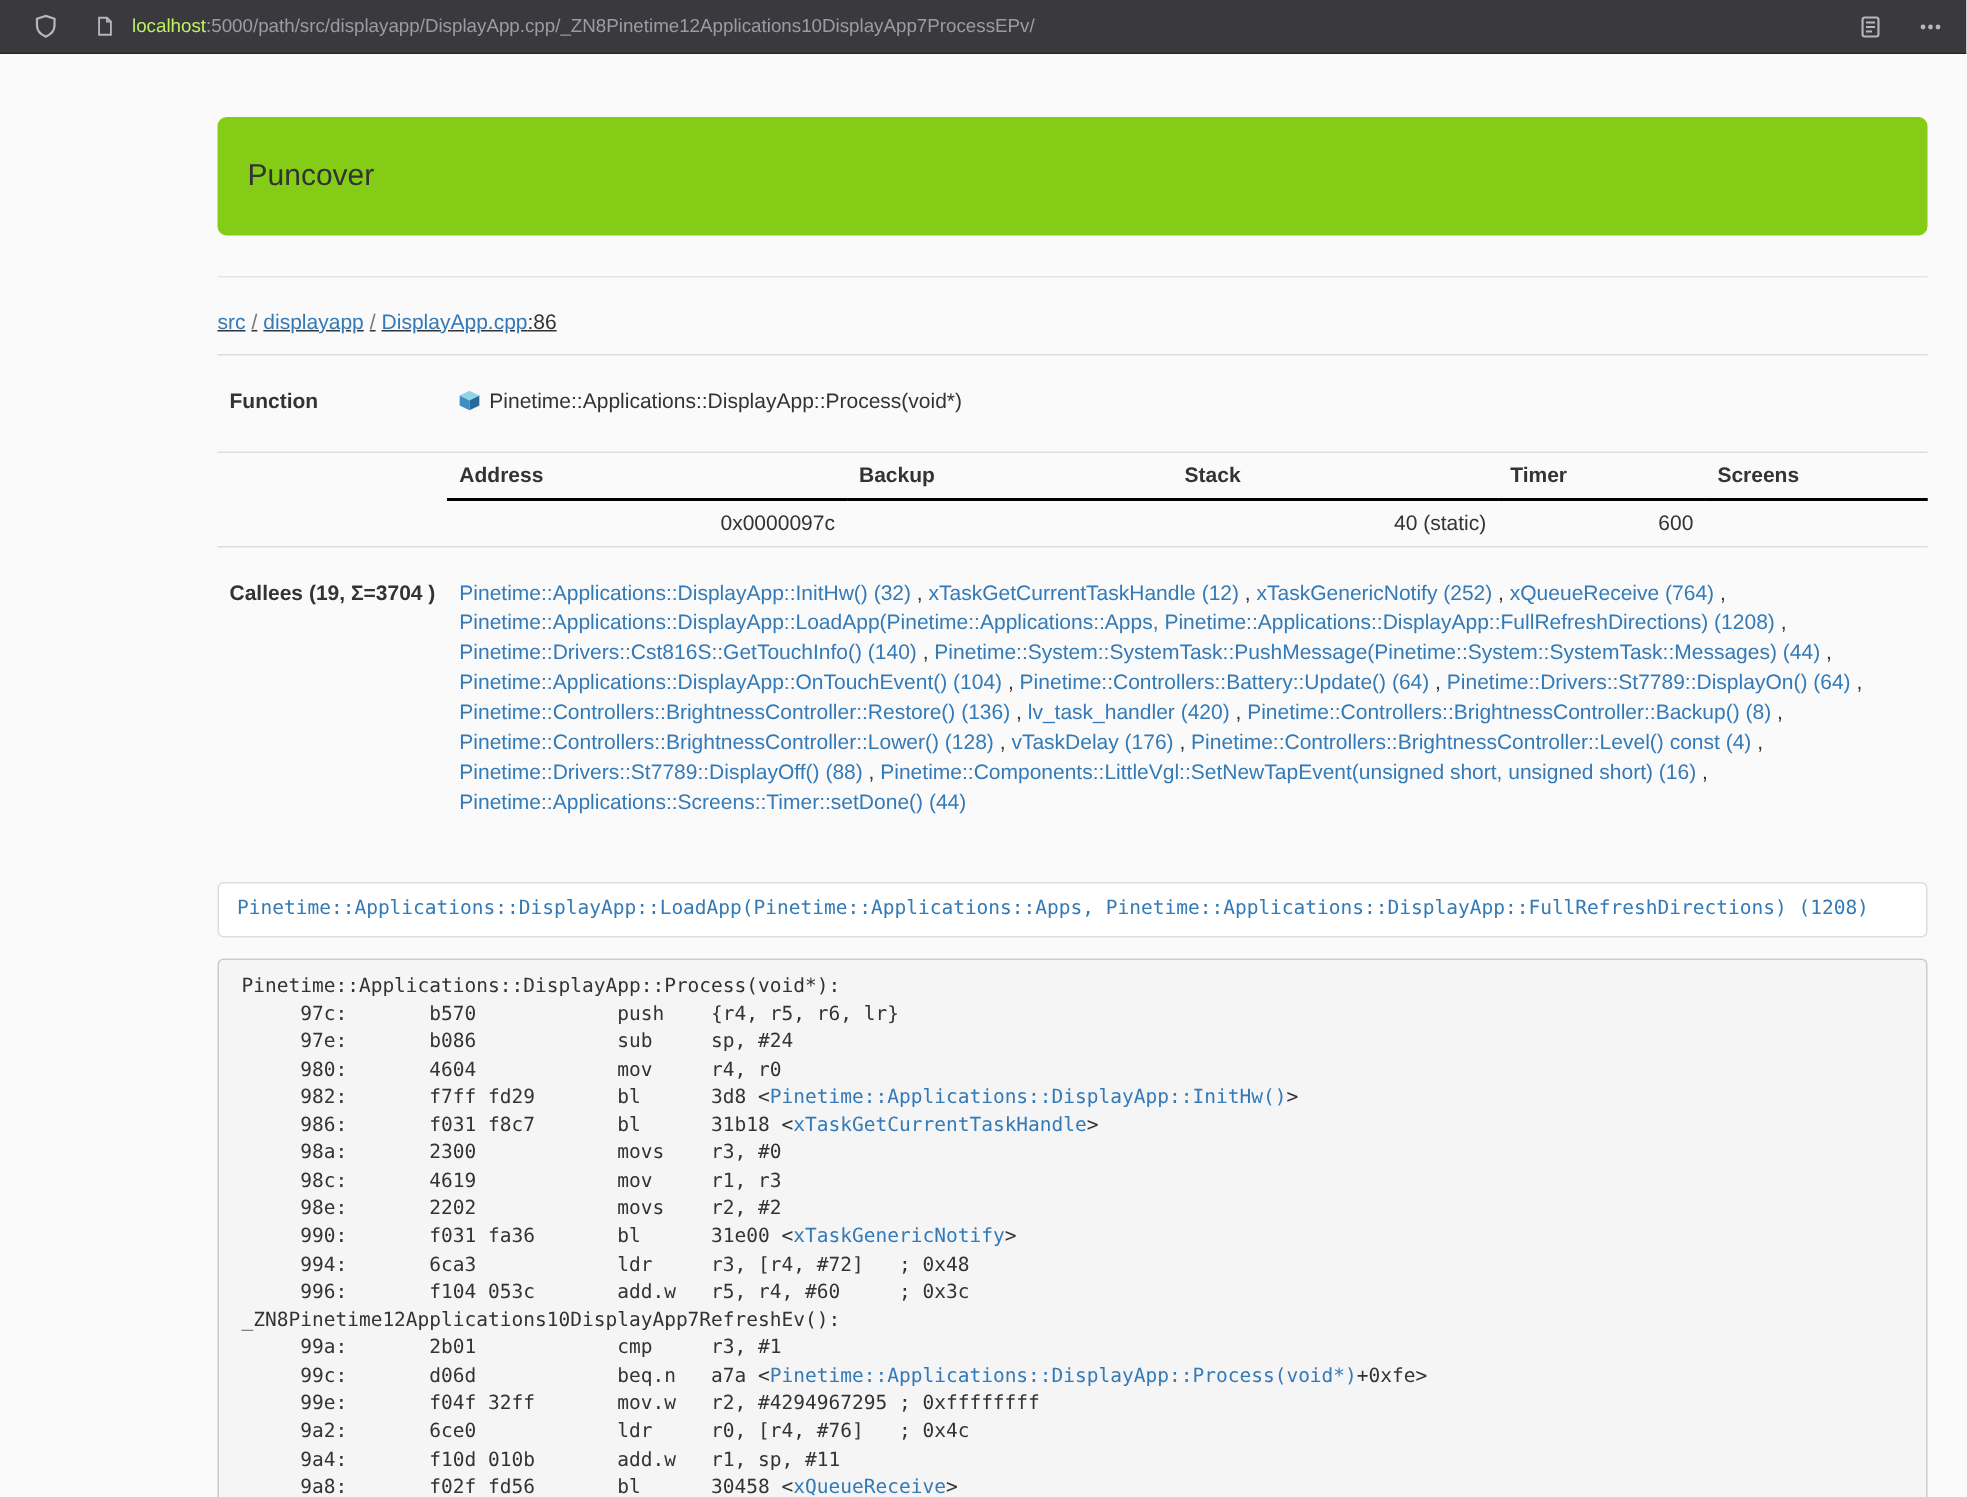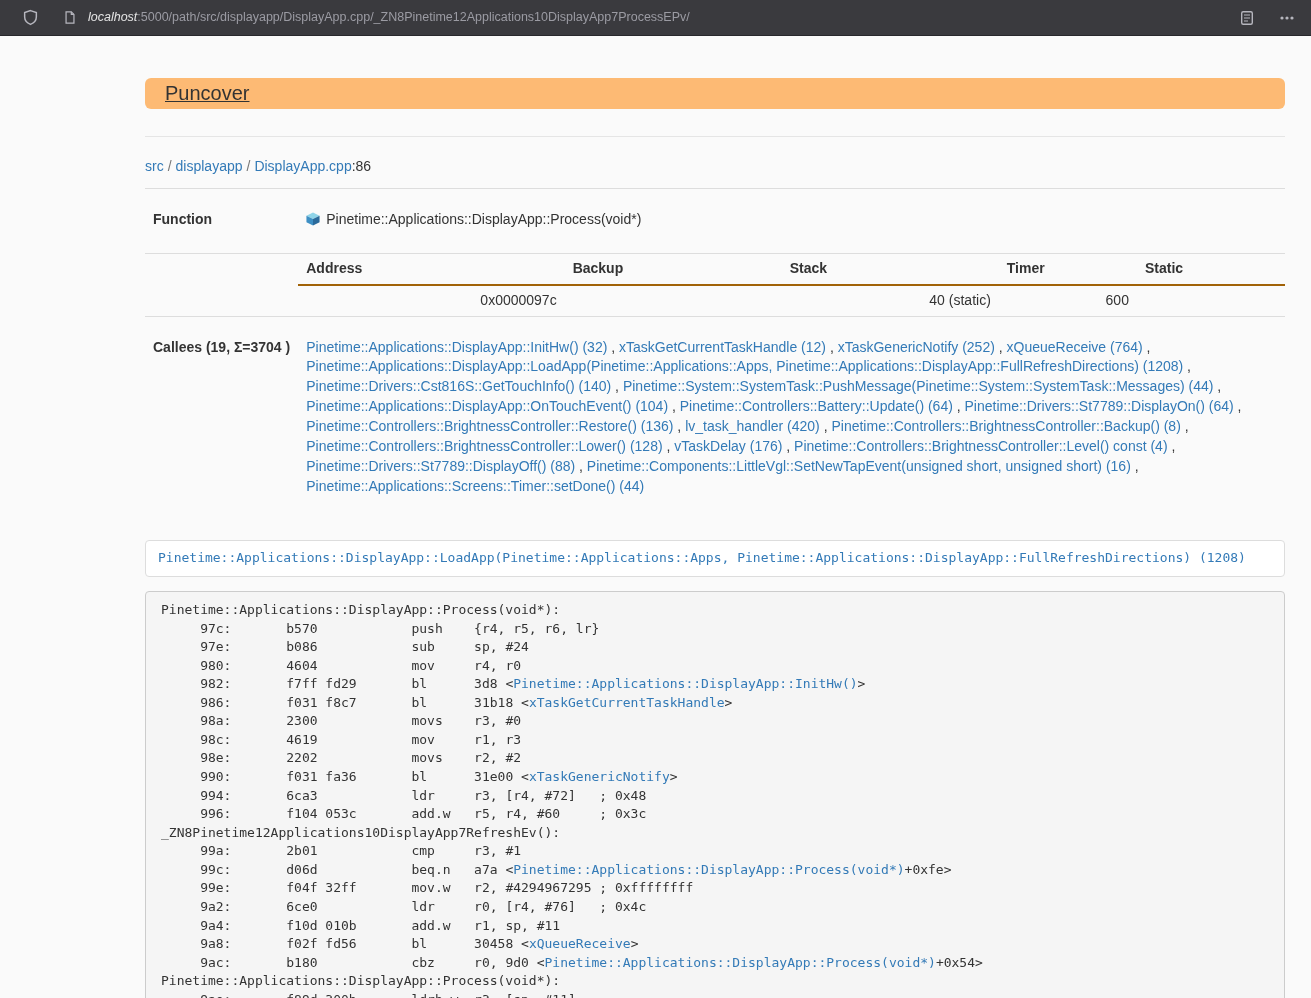--- a/index.html
+++ b/index.html
@@ -16,51 +16,51 @@
   .browser-bar {
     height: 36px; background: #3a3a3e; border-bottom: 1px solid #28282c;
     display: flex; align-items: center;
   }
   .tb-icon { display: inline-flex; align-items: center; justify-content: center;
              width: 28px; height: 28px; flex: 0 0 auto; border-radius: 3px; }
   .shield-wrap   { margin-left: 16px; }
   .identity-wrap { margin-left: 12px; }
   .url-text { margin-left: 4px; font-size: 12.5px; color: #9b9ba3;
               white-space: nowrap; overflow: hidden; }
-  .url-host { color: #e5e5e5; font-style: italic; }
+  .url-host { color: #bef264; }
   .tb-spacer { flex: 1 1 auto; }
   .reader-wrap { margin-right: 12px; }
   .dots-wrap   { margin-right: 10px; }
 
   
   .container { width: 1140px; margin-left: 145px; padding-top: 42px; }
 
-  .jumbotron { background: #fdba74; border-radius: 6px; padding: 1px 20px; text-decoration: underline; }
+  .jumbotron { background: #84cc16; border-radius: 6px; padding: 25px 20px; }
   .app-title { font-size: 20px; font-weight: 400; color: #333; }
 
   hr.rule { border: 0; border-top: 1px solid #e5e5e5; margin: 27px 0 20px; }
 
-  .breadcrumb { margin: 0 0 11px; }
+  .breadcrumb { margin: 0 0 11px; text-decoration: underline; }
   .breadcrumb .sep { color: #777; margin: 0 4px; }
   .breadcrumb .line-no { color: #333; }
 
   
   table.fn-table { width: 100%; border-collapse: collapse; }
   .fn-table > tbody > tr > th,
   .fn-table > tbody > tr > td {
     padding: 21px 8px; border-top: 1px solid #ddd;
     text-align: left; vertical-align: top;
   }
   .fn-table .row-label { font-weight: 700; white-space: nowrap; width: 1%; }
   .fn-table td.stats-cell { padding: 0; }
 
   table.stats-table { width: 100%; border-collapse: collapse; table-layout: fixed; }
   .stats-table th {
     padding: 5px 8px; text-align: left; font-weight: 700;
-    border-bottom: 2px solid #a16207;
+    border-bottom: 2px solid #000000;
   }
   .stats-table td { padding: 5px 8px; text-align: right; }
 
   .fn-icon { display: inline-block; vertical-align: -2px; margin-right: 6px; }
 
   
   .symbol-box {
     margin-top: 22px; background: #fff;
     border: 1px solid #ddd; border-radius: 4px;
     padding: 8px 12px;
@@ -147,21 +147,21 @@
                 <col style="width:22%">
                 <col style="width:14%">
                 <col style="width:15%">
             </colgroup>
             <thead>
               <tr>
                 <th>Address</th>
                 <th>Backup</th>
                 <th>Stack</th>
                 <th>Timer</th>
-                <th>Static</th>
+                <th>Screens</th>
               </tr>
             </thead>
             <tbody>
               <tr>
                 <td>0x0000097c</td>
                 <td></td>
                 <td>40 (static)</td>
                 <td>600</td>
                 <td></td>
               </tr>

